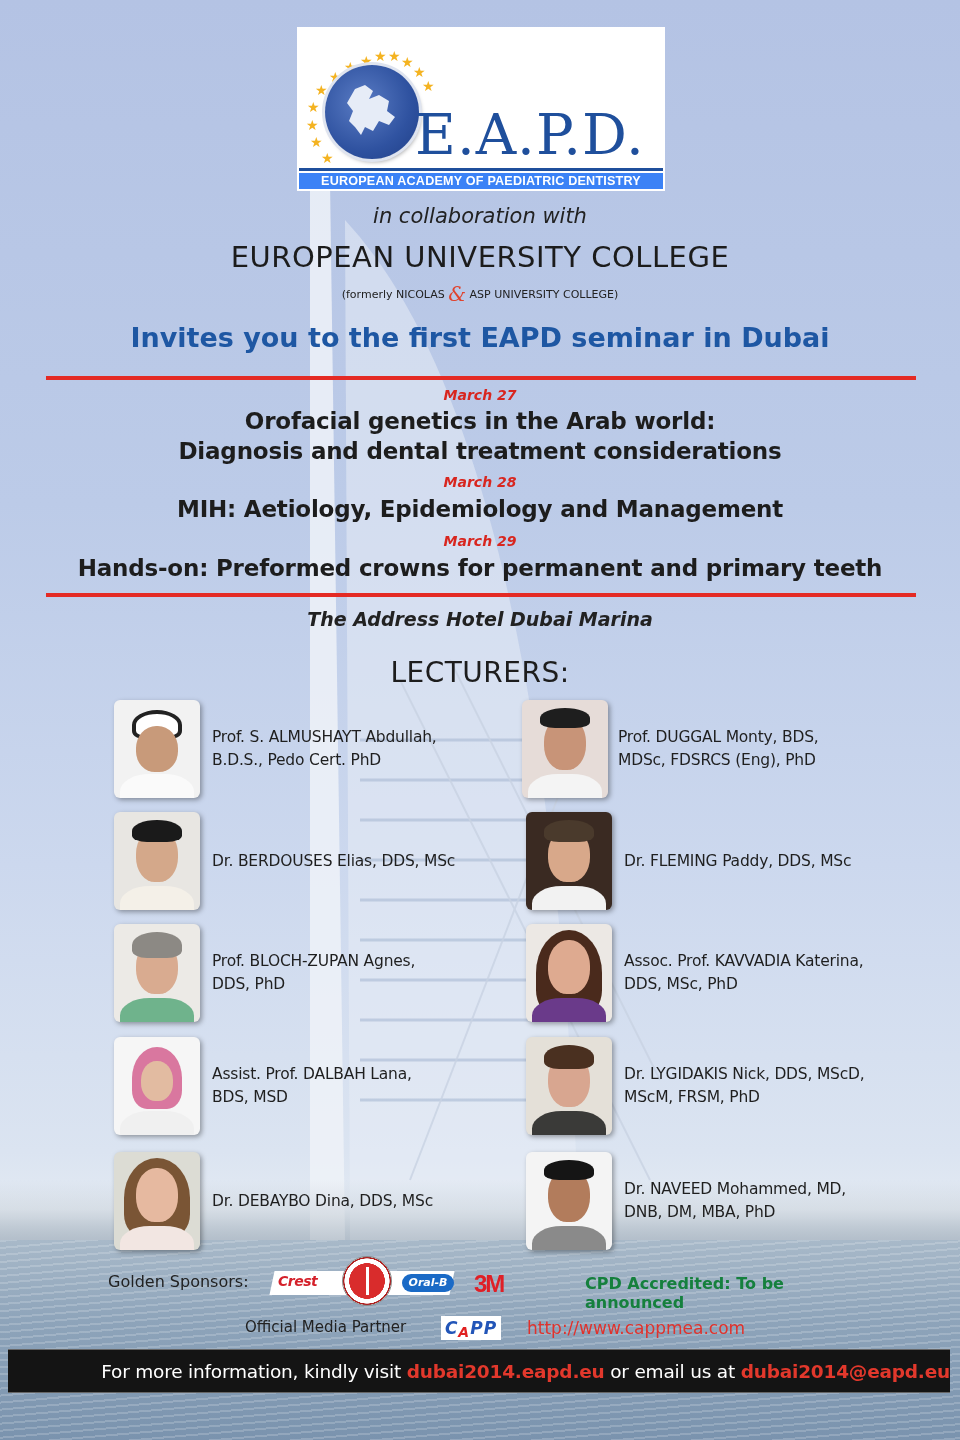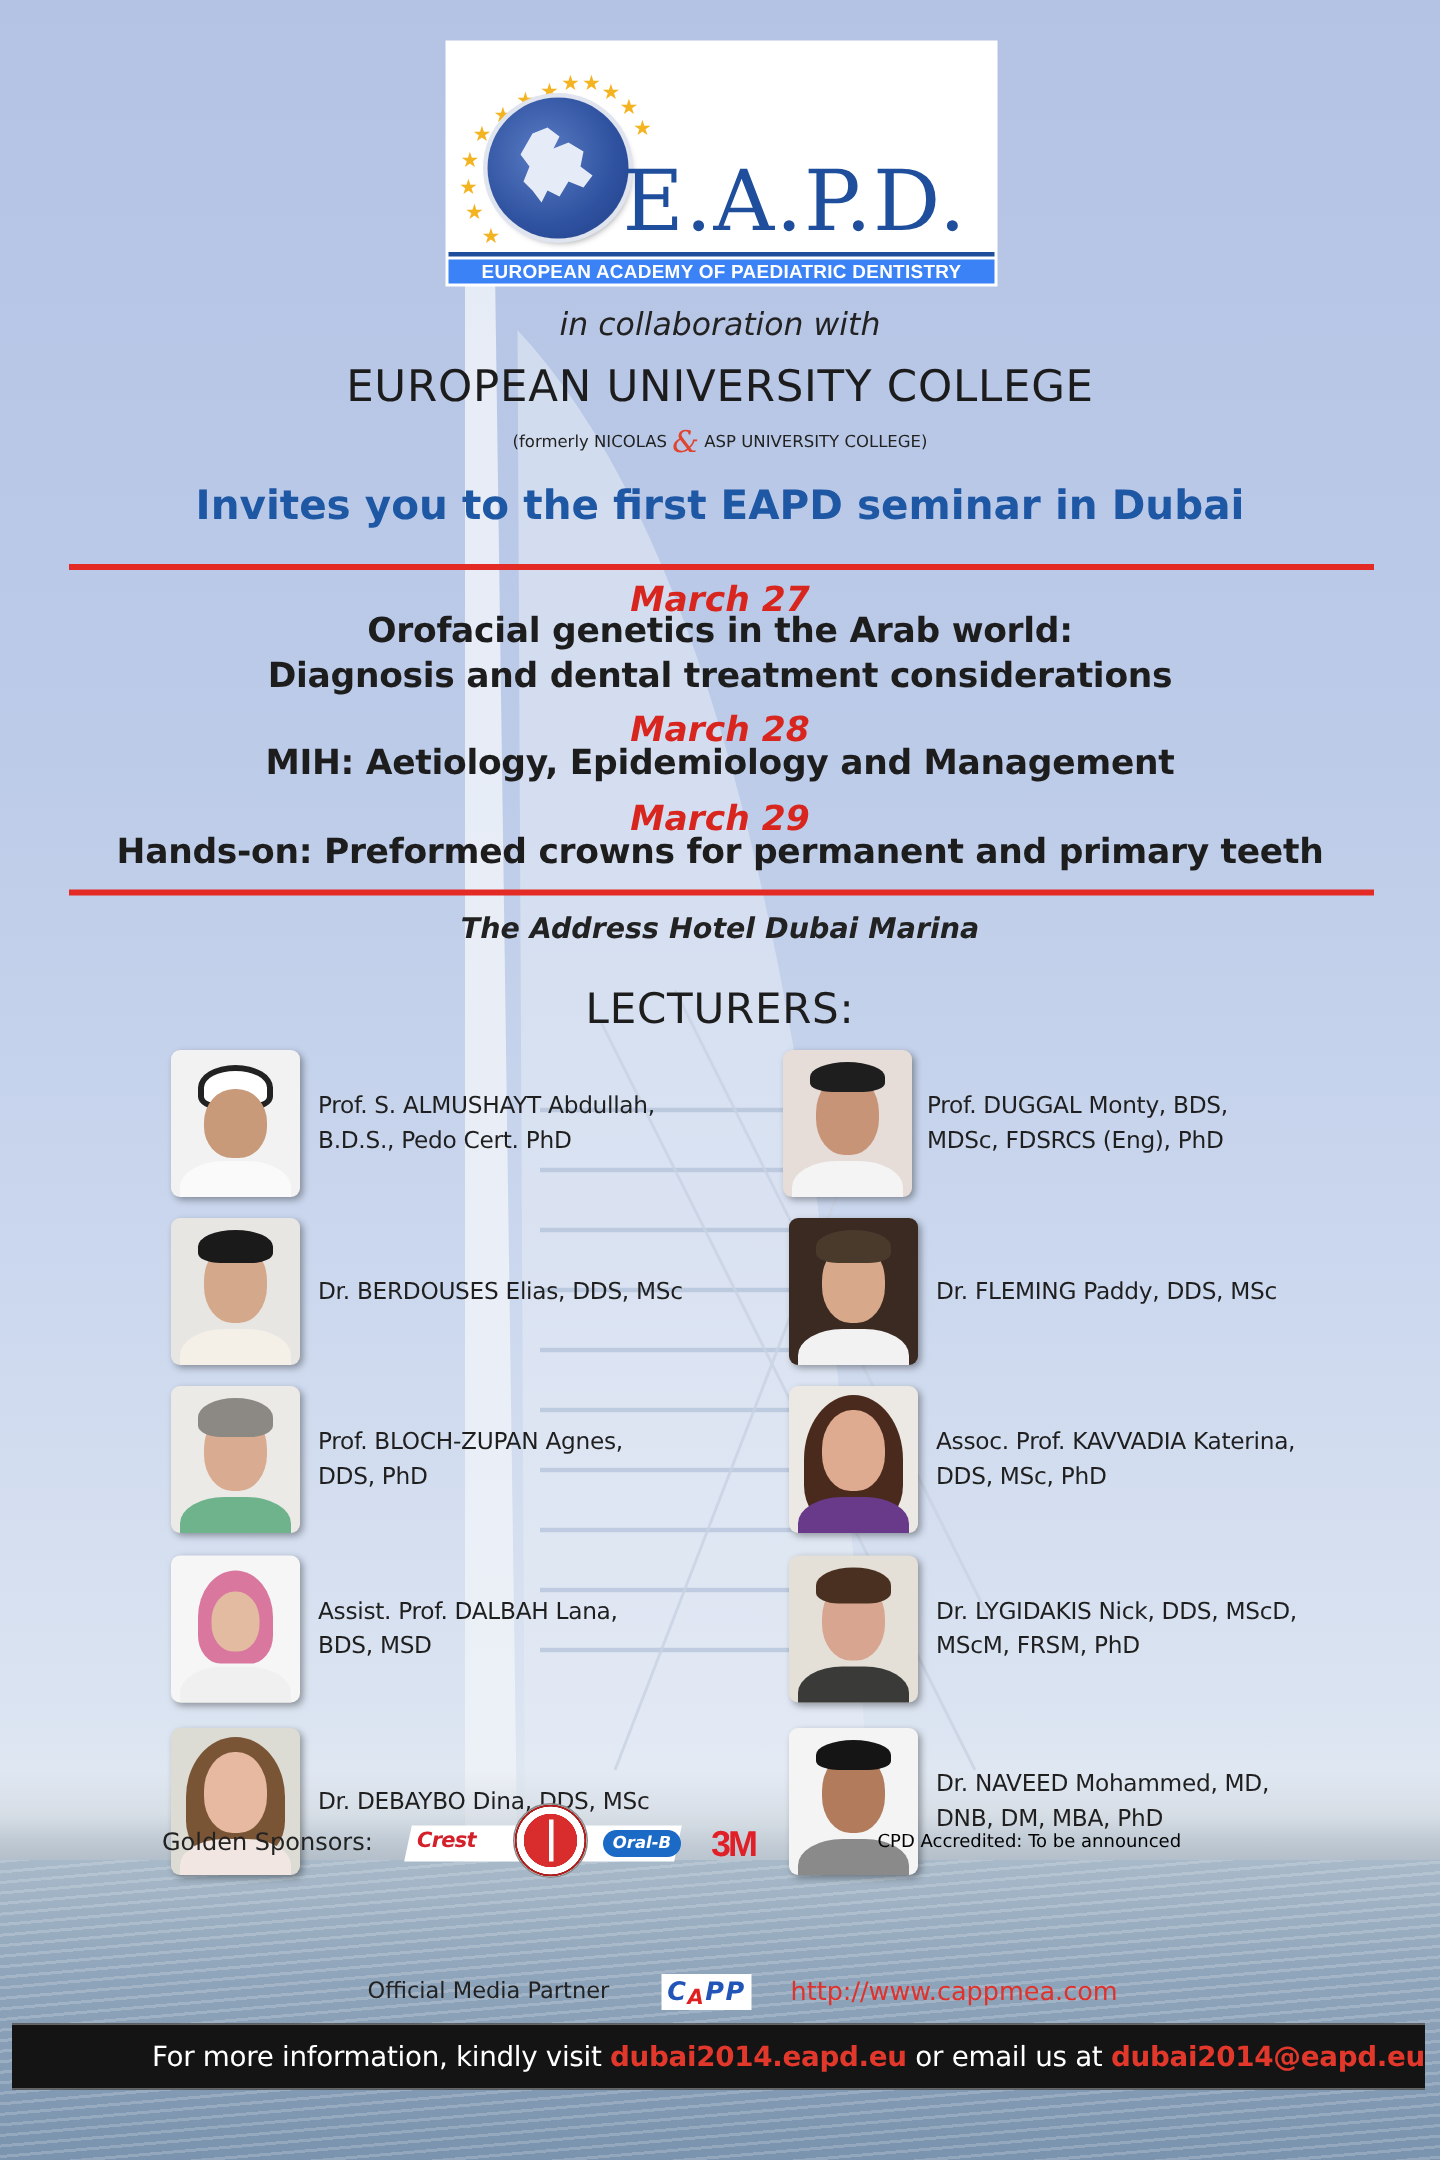--- a/index.html
+++ b/index.html
@@ -52,21 +52,21 @@
     text-align: center; line-height: 16px; letter-spacing: 0.2px;
   }
 
   .center { position: absolute; left: 0; width: 960px; text-align: center; }
   .collab { top: 204px; font-style: italic; font-size: 21px; color: #222; font-family: "DejaVu Sans", sans-serif; }
   .college { top: 240px; font-size: 29px; color: #1c1c1c; letter-spacing: 0.5px; font-family: "DejaVu Sans", sans-serif; }
   .formerly { top: 282px; font-size: 11px; color: #222; }
   .formerly .amp { color: #e0432e; font-size: 20px; font-style: italic; font-family: "DejaVu Serif", serif; vertical-align: -3px; }
   .invite { top: 322px; font-size: 27px; font-weight: bold; color: #1e57a3; font-family: "DejaVu Sans", sans-serif; }
   .redline { position: absolute; left: 46px; width: 870px; height: 4px; background: #e42a24; }
-  .date { font-style: italic; font-weight: bold; color: #d8261f; font-size: 23px; }
+  .date { font-style: italic; font-weight: bold; color: #d8261f; font-size: 14px; }
   .topic { font-weight: bold; font-size: 23px; color: #1d1d1d; letter-spacing: -0.2px; }
   .venue { top: 608px; font-style: italic; font-weight: bold; font-size: 19px; color: #222; }
   .lecturers-h { top: 656px; font-size: 28px; color: #1d1d1d; letter-spacing: 0.5px; }
 
   .lect {
     position: absolute; display: flex; align-items: center; height: 98px;
   }
   .photo {
     width: 86px; height: 98px; border-radius: 6px; flex: none;
     box-shadow: 2px 2px 5px rgba(0,0,0,0.35);
@@ -79,39 +79,39 @@
     position: absolute; left: 6px; bottom: -20px; width: 74px; height: 44px; border-radius: 40% 40% 0 0;
   }
   .photo .hair {
     position: absolute; left: 18px; top: 8px; width: 50px; height: 30px; border-radius: 50% 50% 30% 30%;
   }
   .lect-name {
     margin-left: 12px; font-size: 15.5px; line-height: 23px; color: #1f1f1f;
     font-family: "DejaVu Sans", sans-serif; letter-spacing: -0.2px;
   }
 
-  .sponsors { position: absolute; top: 1216px; left: 108px; width: 780px; height: 30px; }
+  .sponsors { position: absolute; top: 1270px; left: 108px; width: 780px; height: 30px; }
   .sp-label { position: absolute; left: 0; top: 2px; font-size: 16px; color: #222; }
   .sp-strip {
     position: absolute; left: 164px; top: 1px; width: 180px; height: 24px; background: #fff;
     transform: skewX(-12deg);
   }
   .crest { position: absolute; left: 170px; top: 3px; font-size: 14px; font-weight: bold; font-style: italic; color: #d4202a; letter-spacing: -0.5px; }
   .ri-seal {
     position: absolute; left: 234px; top: -14px; width: 50px; height: 50px; border-radius: 50%;
     background: radial-gradient(circle, #d92c2c 0 52%, #fff 53% 66%, #b01d1d 67% 70%, #fff 71%);
     border: 1px solid #888;
   }
   .ri-seal .rod { position: absolute; left: 23px; top: 10px; width: 3px; height: 28px; background: #fff; }
   .oralb {
     position: absolute; left: 294px; top: 4px; width: 52px; height: 18px; border-radius: 9px;
     background: #1a6ac6; color: #fff; font-size: 11px; font-weight: bold; font-style: italic; text-align: center; line-height: 18px;
   }
   .mmm { position: absolute; left: 366px; top: 0px; font-size: 24px; font-weight: bold; color: #e01f26; letter-spacing: -2px; font-family: "Liberation Sans", sans-serif; }
-  .cpd { position: absolute; left: 477px; top: 4px; font-size: 12px; color: #000000; }
+  .cpd { position: absolute; left: 477px; top: 4px; font-size: 16px; color: #15803d; font-weight: bold; }
 
   .media { position: absolute; top: 1316px; left: 245px; height: 26px; width: 520px; }
   .media-label { position: absolute; left: 0; top: 2px; font-size: 15px; color: #222; }
   .capp {
     position: absolute; left: 196px; top: 0; width: 60px; height: 24px; background: #fff;
     font-size: 17px; font-weight: bold; font-style: italic; color: #2255b8; text-align: center; line-height: 24px; letter-spacing: 1px;
   }
   .capp .a { color: #e02020; font-size: 14px; vertical-align: -3px; }
   .capp-url { position: absolute; left: 282px; top: 2px; font-size: 17px; color: #e0322c; }
 

